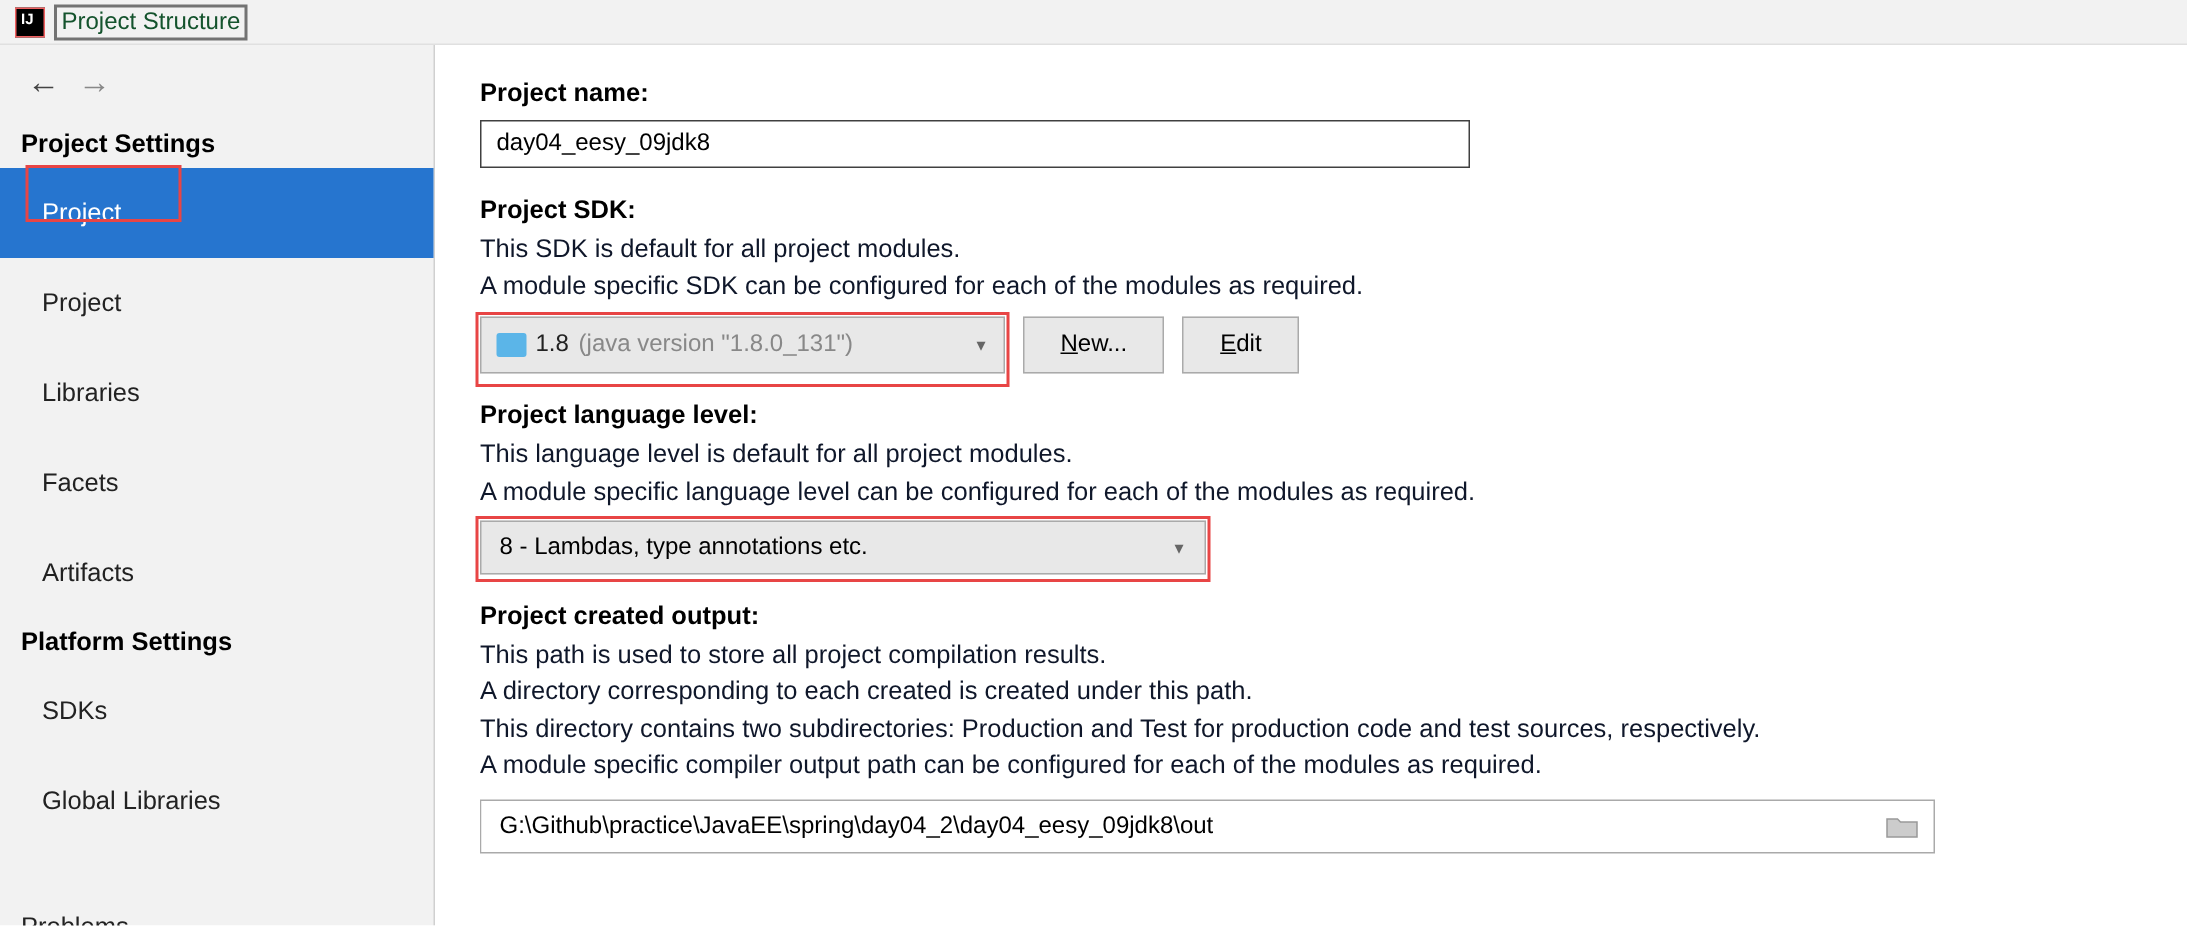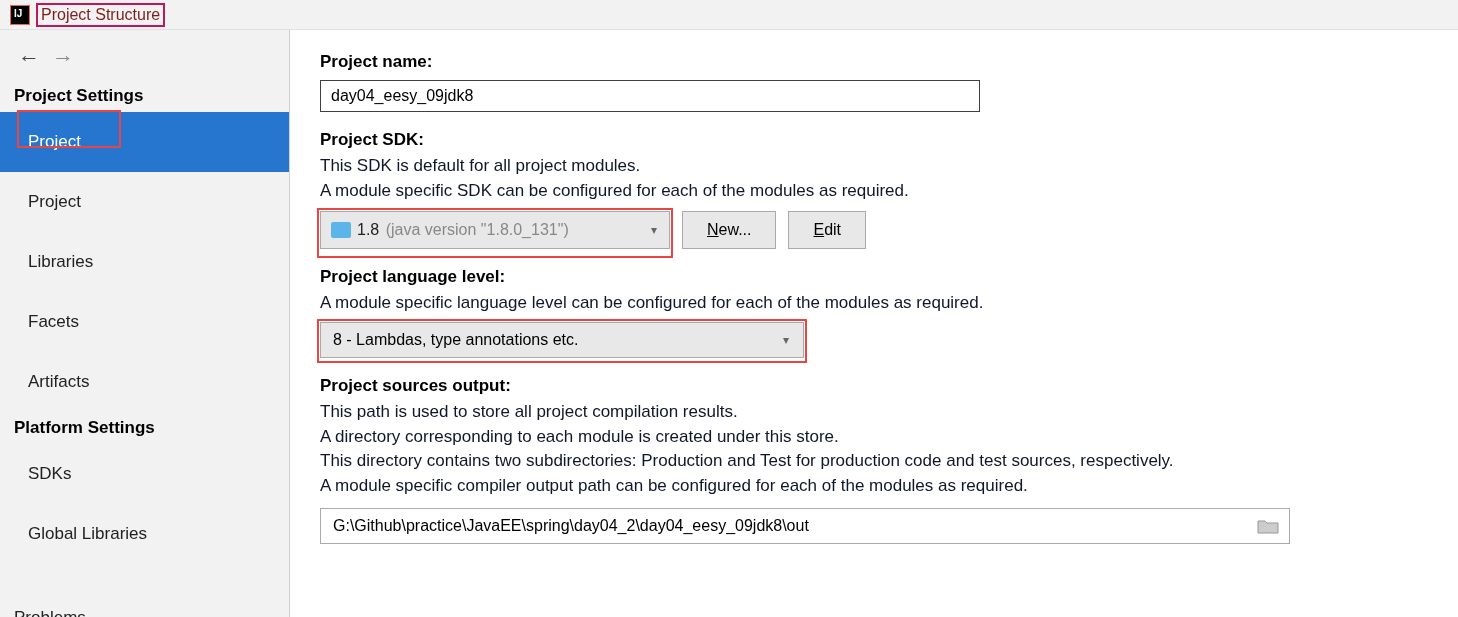--- a/index.html
+++ b/index.html
@@ -31,23 +31,23 @@
     .title-icon::before {
       content: "IJ";
       color: #fff;
       font-size: 10px;
       font-weight: bold;
       position: absolute;
       top: 2px;
       left: 3px;
     }
     .title-text {
-      color: #7f1d1d;
-      font-size: 16px;
-      border: 2px solid #be185d;
+      color: #14532d;
+      font-size: 16px;
+      border: 2px solid #737373;
       padding: 0 3px;
       height: 24px;
       display: flex;
       align-items: center;
     }
     .main {
       display: flex;
       height: calc(100% - 30px);
     }
     .sidebar {
@@ -262,34 +262,35 @@
             <span><span class="underline">N</span><span>ew...</span></span>
           </button>
         <button class="btn">
             <span><span class="underline">E</span><span>dit</span></span>
           </button>
       </div>
     </div>
 
     <div class="field-group">
       <div class="label-bold">Project language level:</div>
+      <div class="desc">This language level is default for all project modules.</div>
       <div class="desc">A module specific language level can be configured for each of the modules as required.</div>
       <div class="lang-select-wrap">
         <div class="lang-select">
           <span>8 - Lambdas, type annotations etc.</span>
           <span class="chevron">▾</span>
         </div>
         <div class="red-box" style="left:-3px; top:-3px; width:490px; height:44px; pointer-events:none;"></div>
       </div>
     </div>
 
     <div class="field-group">
-      <div class="label-bold">Project sources output:</div>
+      <div class="label-bold">Project created output:</div>
       <div class="desc">This path is used to store all project compilation results.</div>
-      <div class="desc">A directory corresponding to each module is created under this store.</div>
+      <div class="desc">A directory corresponding to each created is created under this path.</div>
       <div class="desc">This directory contains two subdirectories: Production and Test for production code and test sources, respectively.</div>
       <div class="desc">A module specific compiler output path can be configured for each of the modules as required.</div>
       <div class="output-row">
         <input class="output-input" type="text" value="G:\Github\practice\JavaEE\spring\day04_2\day04_eesy_09jdk8\out" style="">
         <div class="folder-icon">
           <svg width="22" height="16" viewBox="0 0 22 16">
               <path d="M1 3 L1 15 L21 15 L21 5 L10 5 L8 3 Z" fill="#ccc" stroke="#999"></path>
             </svg>
         </div>
       </div>

